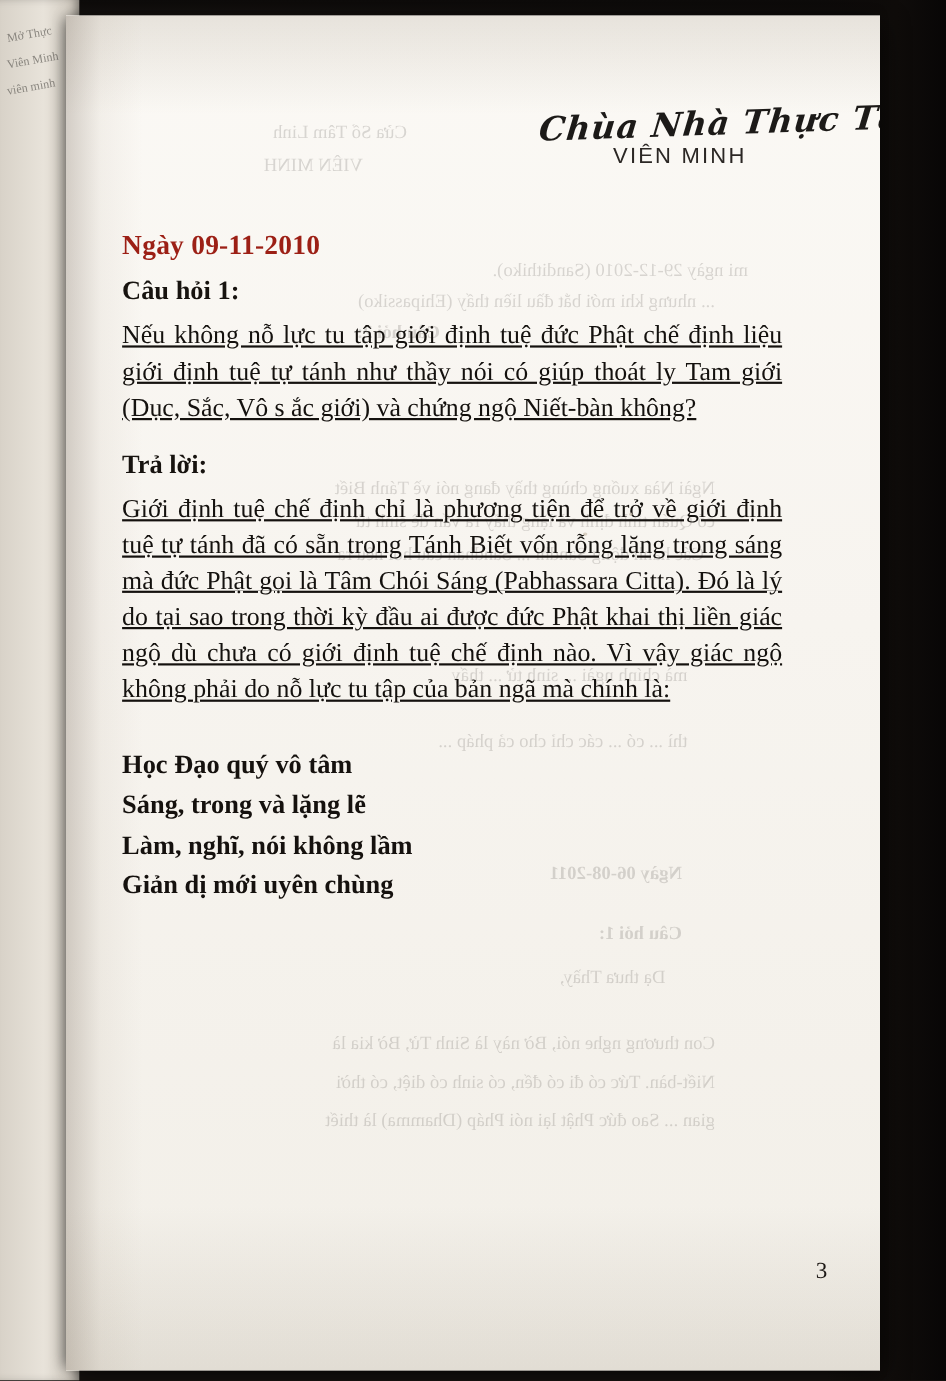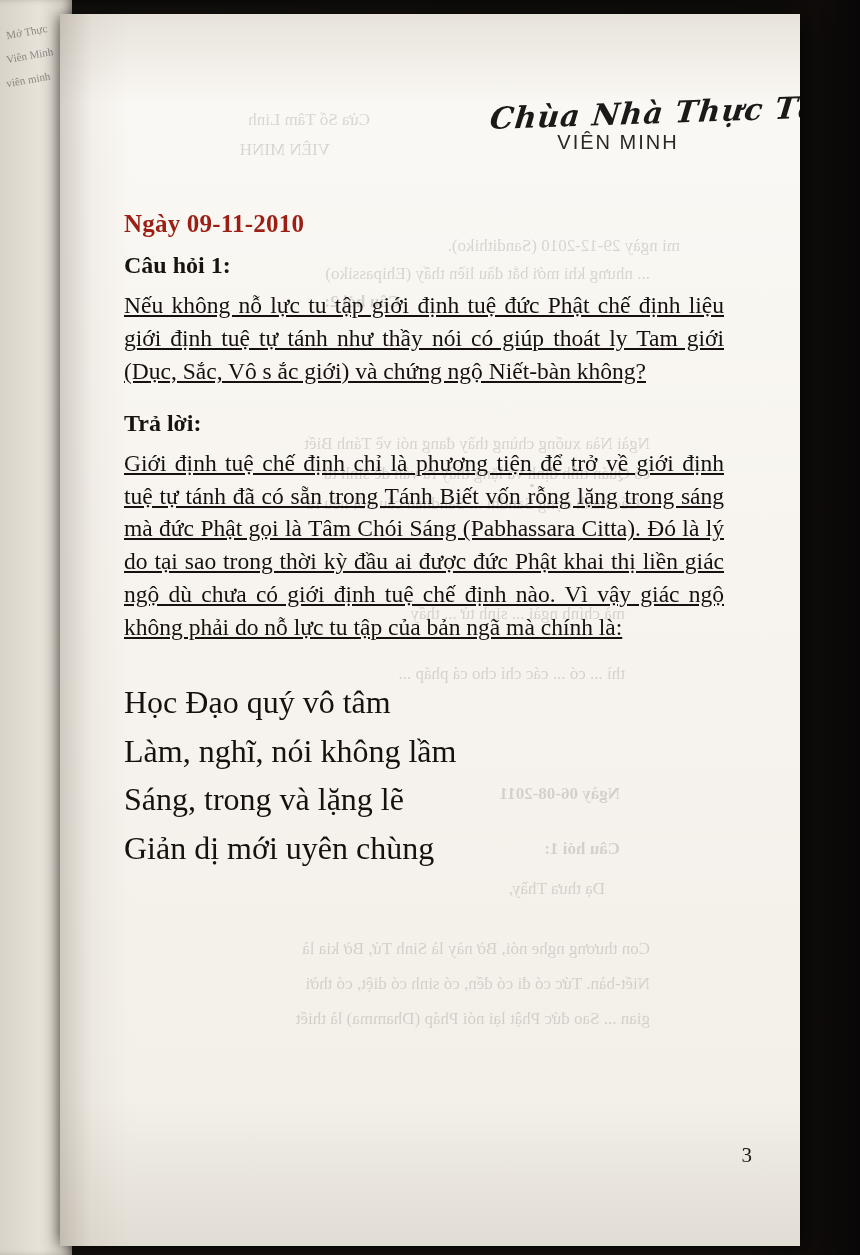--- a/index.html
+++ b/index.html
@@ -144,21 +144,21 @@
   .logo-name {
     font-family: "Liberation Sans", sans-serif;
     font-size: 20px;
     letter-spacing: 2px;
     color: #2b2724;
     margin-top: 4px;
   }
 
   .body-col {
     position: absolute;
-    left: 64px;
+    left: 51px;
     top: 196px;
     width: 600px;
   }
 
   .date-heading {
     color: #9c1f15;
     font-weight: bold;
     font-size: 25px;
     letter-spacing: 0.2px;
     margin: 0 0 14px 0;
@@ -175,22 +175,22 @@
     color: #14110e;
     margin: 0 0 22px 0;
     text-align: justify;
     text-justify: inter-word;
     text-decoration: underline;
   }
   .a-label { margin-top: 4px; }
 
   .verse {
     margin-top: 34px;
-    font-weight: normal;
-    font-size: 32px;
+    font-weight: bold;
+    font-size: 24px;
     line-height: 1.52;
     color: #15110e;
   }
 
   .page-number {
     position: absolute;
     right: 48px;
     bottom: 78px;
     font-size: 21px;
     color: #1d1916;
@@ -255,22 +255,22 @@
         <div class="date-heading">Ngày 09-11-2010</div>
 
         <div class="q-label">Câu hỏi 1:</div>
         <div class="para">Nếu không nỗ lực tu tập giới định tuệ đức Phật chế định liệu giới định tuệ tự tánh như thầy nói có giúp thoát ly Tam giới (Dục, Sắc, Vô s ắc giới) và chứng ngộ Niết-bàn không?</div>
 
         <div class="a-label">Trả lời:</div>
         <div class="para">Giới định tuệ chế định chỉ là phương tiện để trở về giới định tuệ tự  tánh đã có sẵn trong Tánh Biết vốn rỗng lặng trong sáng mà đức Phật gọi là Tâm Chói Sáng (Pabhassara Citta). Đó là lý do tại sao trong thời kỳ đầu ai được đức Phật khai thị liền giác ngộ dù chưa có giới định tuệ chế định nào. Vì vậy giác ngộ không phải do nỗ lực tu tập của bản ngã mà chính là:</div>
 
         <div class="verse">
           <div>Học Đạo quý vô tâm</div>
+          <div>Sáng, trong và lặng lẽ</div>
           <div>Làm, nghĩ, nói không lầm</div>
-          <div>Sáng, trong và lặng lẽ</div>
           <div>Giản dị mới uyên chùng</div>
         </div>
       </div>
 
       <div class="page-number">3</div>
 
       <div class="speck" style="left:470px; top:470px; width:4px; height:3px;"></div>
       <div class="speck" style="left:512px; top:452px; width:3px; height:3px;"></div>
     </div>
 

